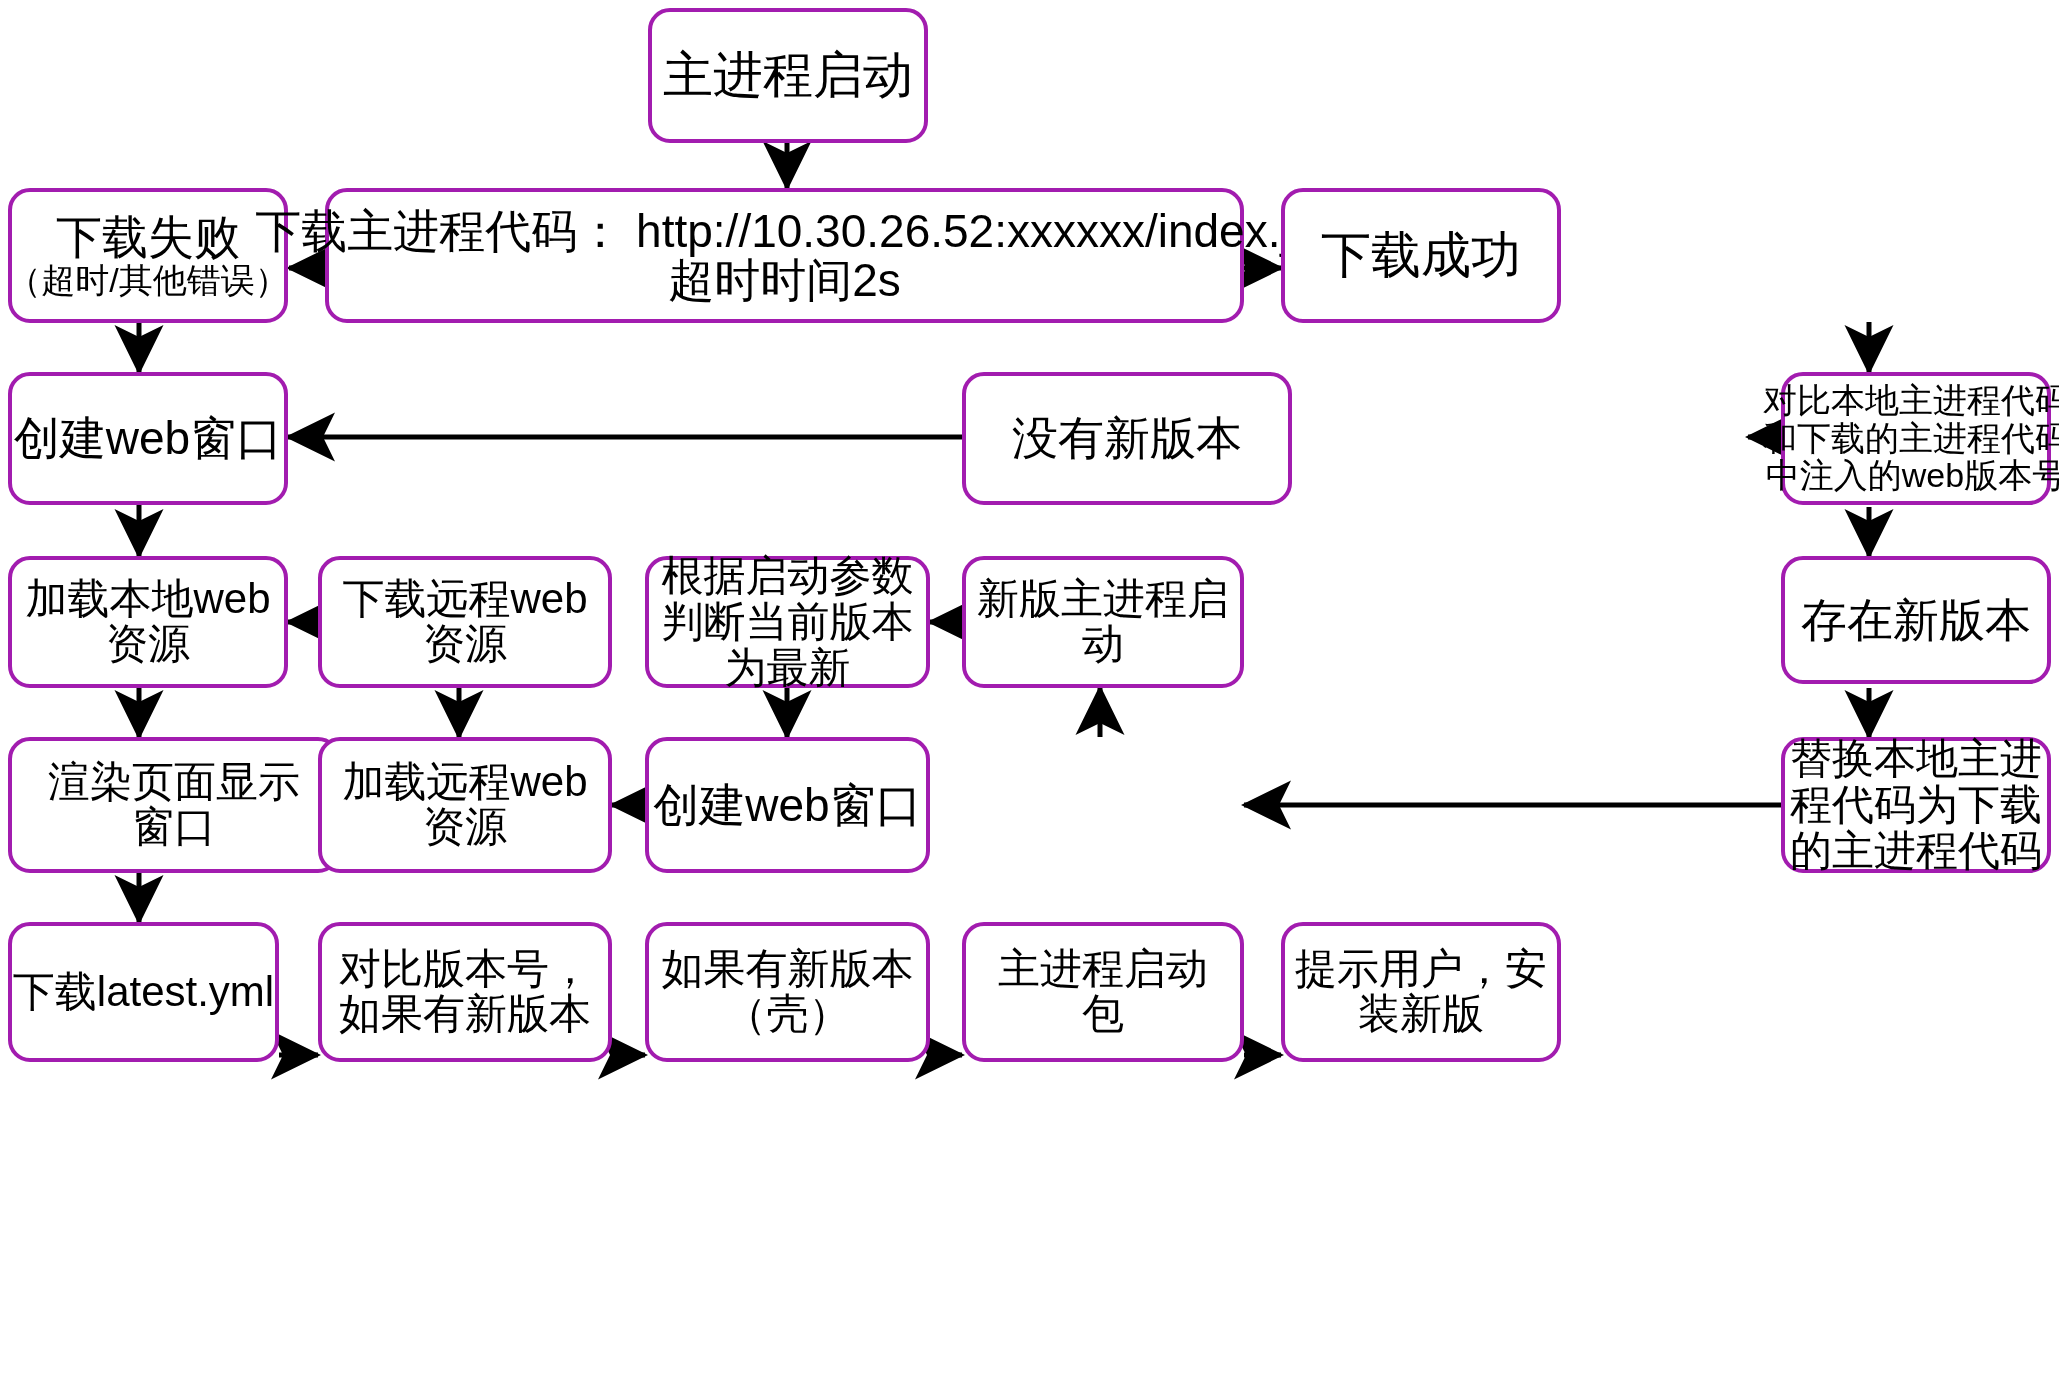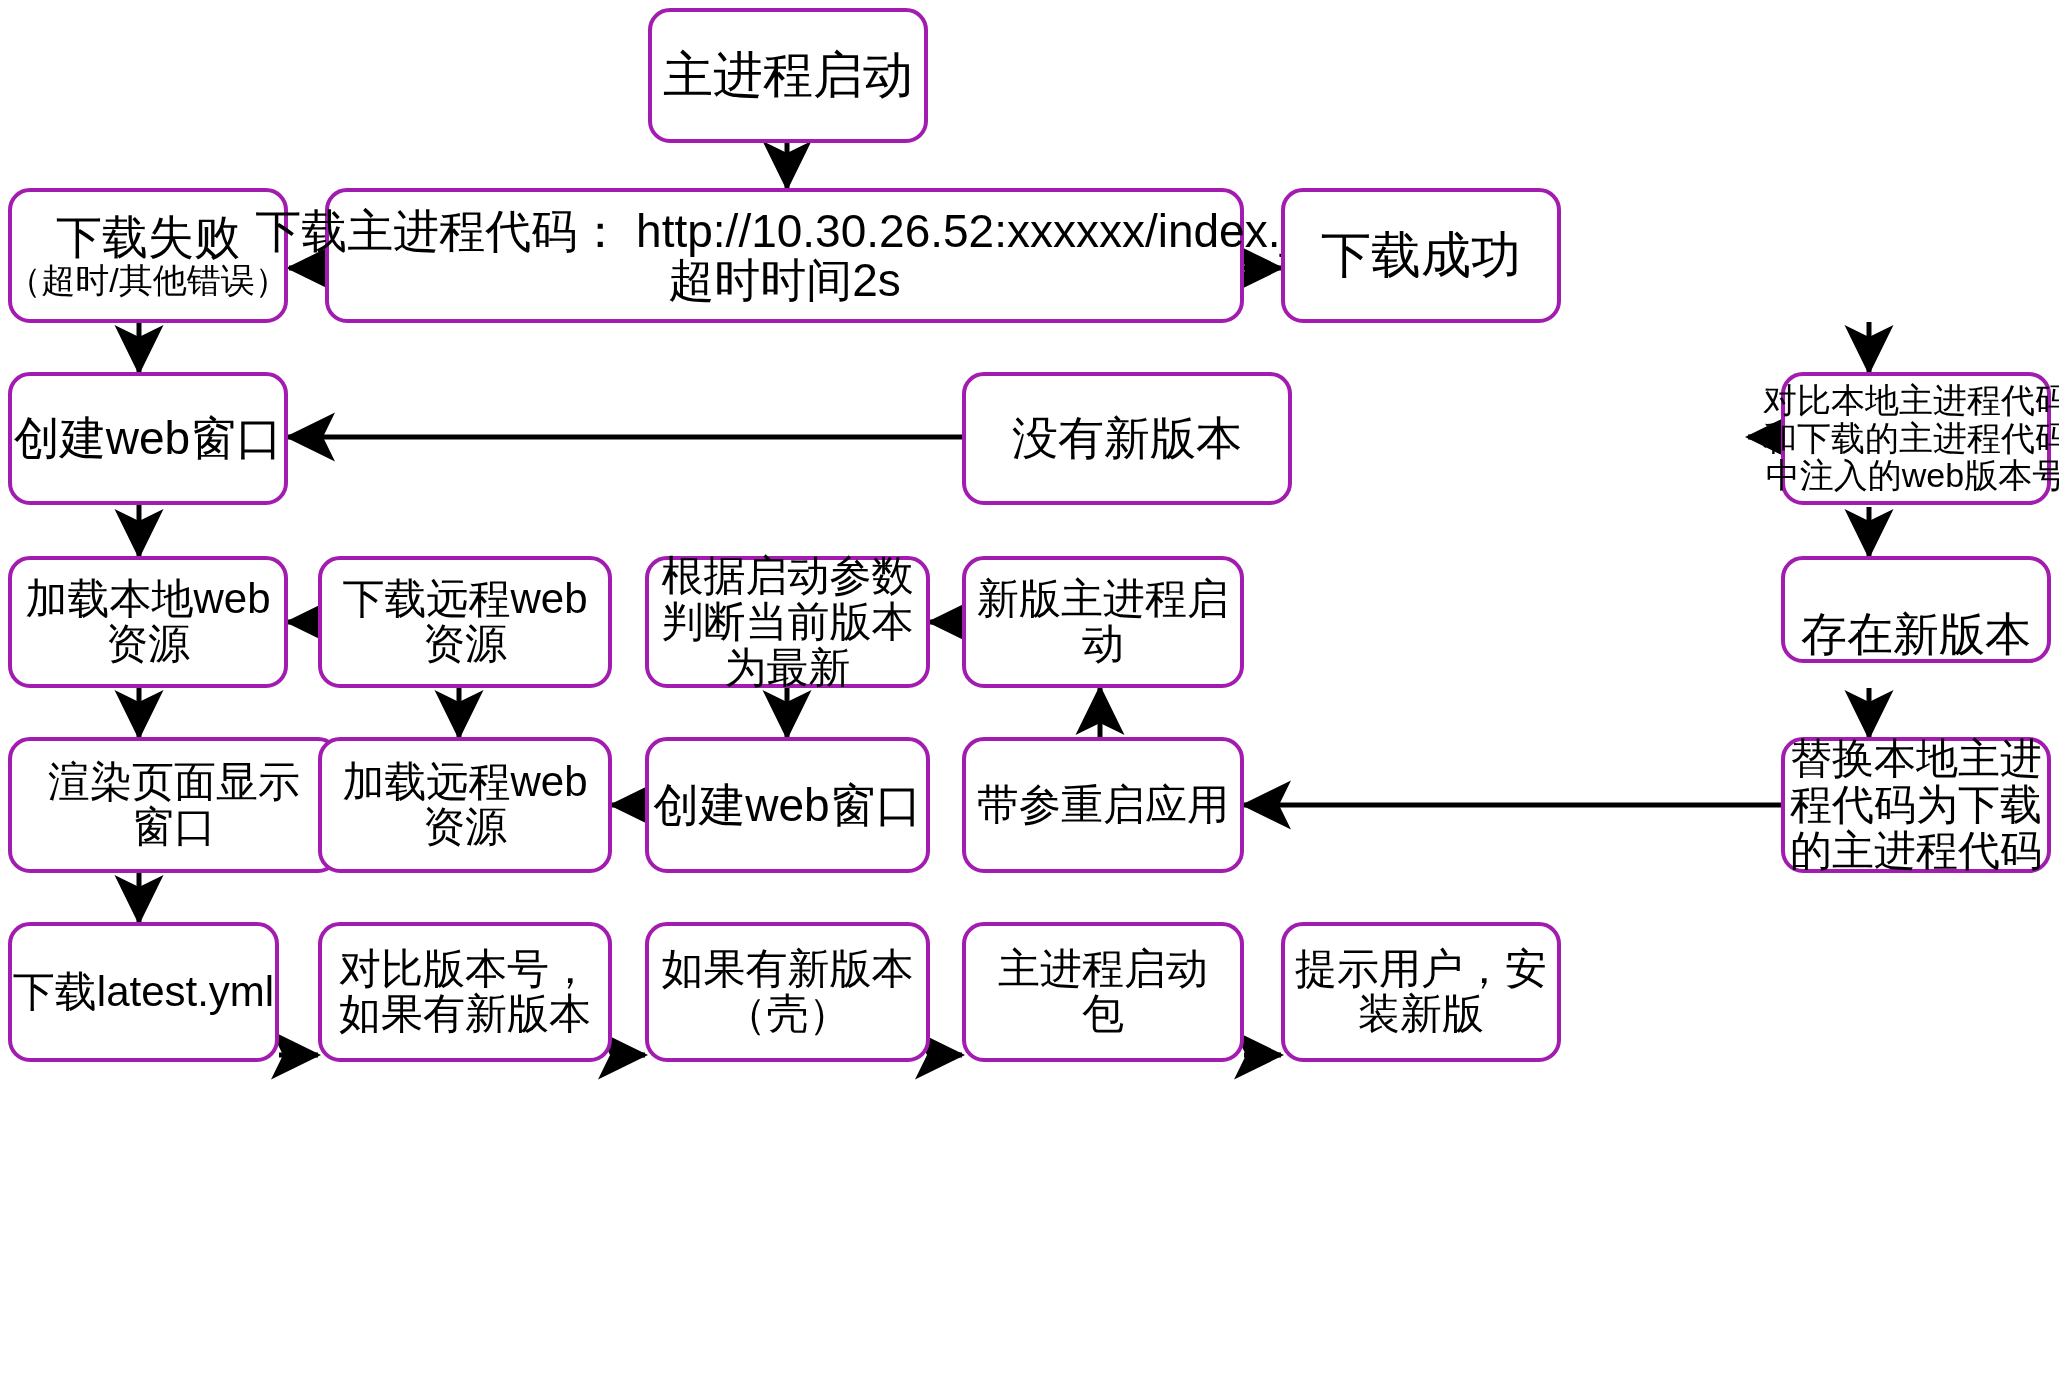--- a/index.html
+++ b/index.html
@@ -168,41 +168,38 @@
     <span class="l1">根据启动参数</span>
     <span class="l2">判断当前版本</span>
     <span class="l2">为最新</span>
   </div>
 
   <div class="node fs-md" style="left:962px; top:556px; width:282px; height:132px;">
     <span class="l1">新版主进程启</span>
     <span class="l2">动</span>
   </div>
 
-  <div class="node fs-lg" style="left:1781px; top:556px; width:270px; height:107px;justify-content:flex-end;">
+  <div class="node fs-lg" style="left:1781px; top:556px; width:270px; height:128px;">
     <span class="l1">存在新版本</span>
   </div>
 
   <div class="node fs-md" style="left:8px; top:737px; width:332px; height:136px;">
     <span class="l1">渲染页面显示</span>
     <span class="l2">窗口</span>
   </div>
 
   <div class="node fs-md" style="left:318px; top:737px; width:294px; height:136px;">
     <span class="l1">加载远程web</span>
     <span class="l2">资源</span>
   </div>
 
   <div class="node fs-lg" style="left:645px; top:737px; width:285px; height:136px;">
     <span class="l1">创建web窗口</span>
   </div>
 
-  <div class="node fs-md" style="left:962px; top:737px; width:282px; height:136px;">
-    <span class="l1">带参重启应用</span>
-  </div>
 
   <div class="node fs-md tight" style="left:1781px; top:737px; width:270px; height:136px;">
     <span class="l1">替换本地主进</span>
     <span class="l2">程代码为下载</span>
     <span class="l2">的主进程代码</span>
   </div>
 
   <div class="node fs-md" style="left:8px; top:922px; width:271px; height:140px;">
     <span class="l1">下载latest.yml</span>
   </div>

